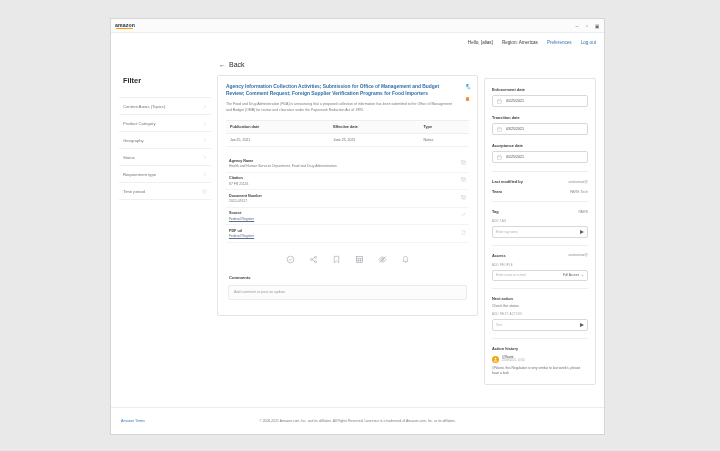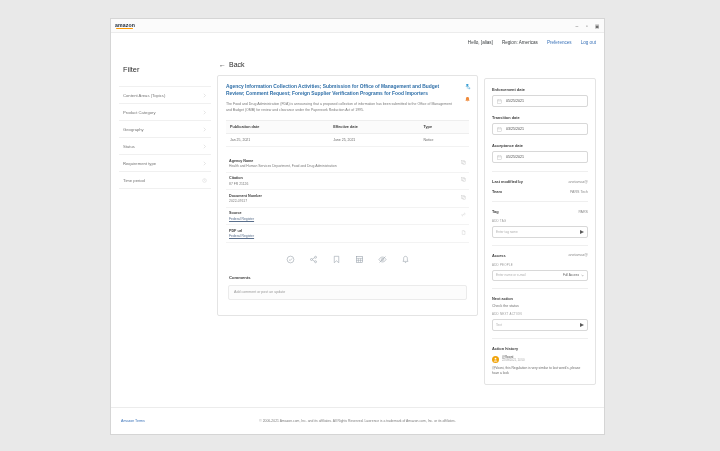--- a/index.html
+++ b/index.html
@@ -34,21 +34,21 @@
   
   .userbar{
     height:18px;flex:0 0 18px;display:flex;align-items:center;justify-content:flex-end;
     gap:9px;padding-right:8px;background:#fff;font-size:4.6px;color:#3c4043;
   }
   .userbar .lnk{color:#3b73b9;}
   
   .page{flex:1;display:flex;background:#ffffff;padding:6px 8px 0 8px;gap:6px;min-height:0;}
   
   .filter-col{width:92px;flex:0 0 92px;padding-top:8px;}
-  .filter-title{font-size:7.4px;color:#2b2b2b;font-weight:400;margin:0 0 12px 4px;}
+  .filter-title{font-size:7.4px;color:#2b2b2b;font-weight:700;margin:11px 0 12px 4px;}
   .filter-list{display:flex;flex-direction:column;}
   .filter-item{
     display:flex;align-items:center;justify-content:space-between;
     padding:5.5px 4px;border-bottom:1px solid #f0f0f0;
   }
   .filter-item:first-child{border-top:1px solid #f0f0f0;}
   .filter-item .lbl{font-size:4.2px;color:#767676;}
   .chev{width:5px;height:5px;opacity:.45;}
   .clock{width:5px;height:5px;opacity:.45;}
   

